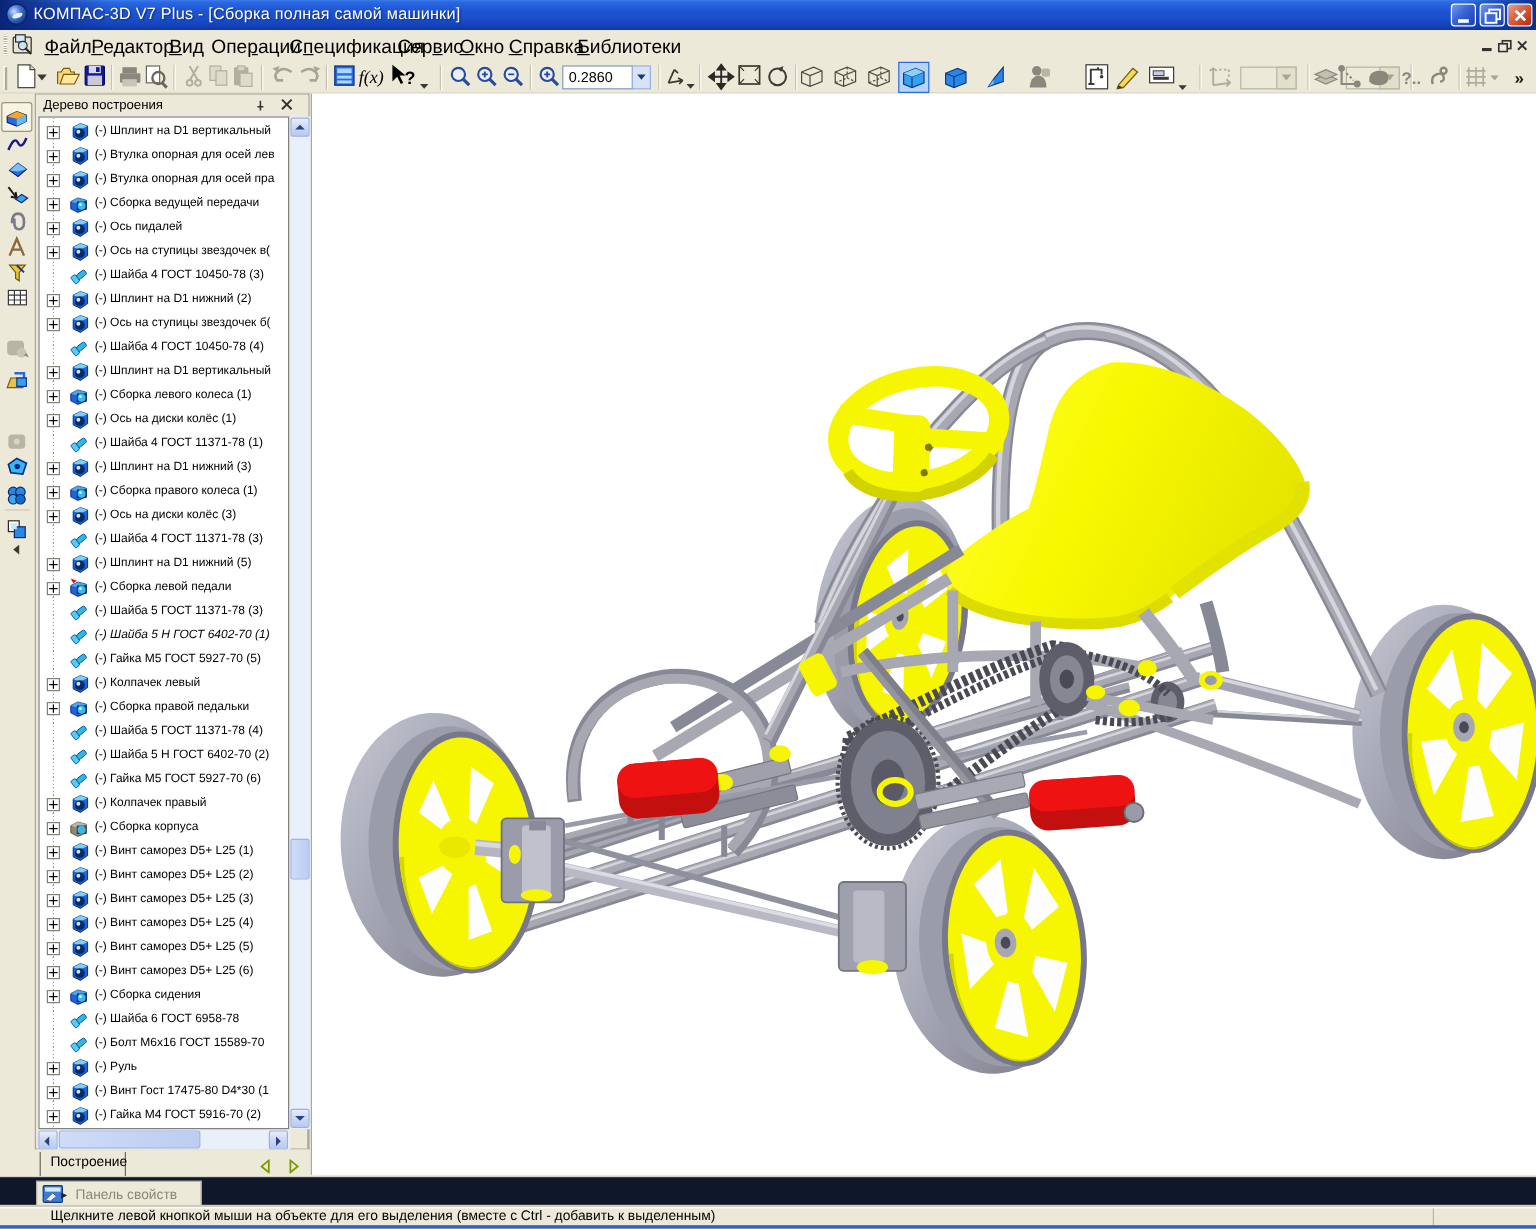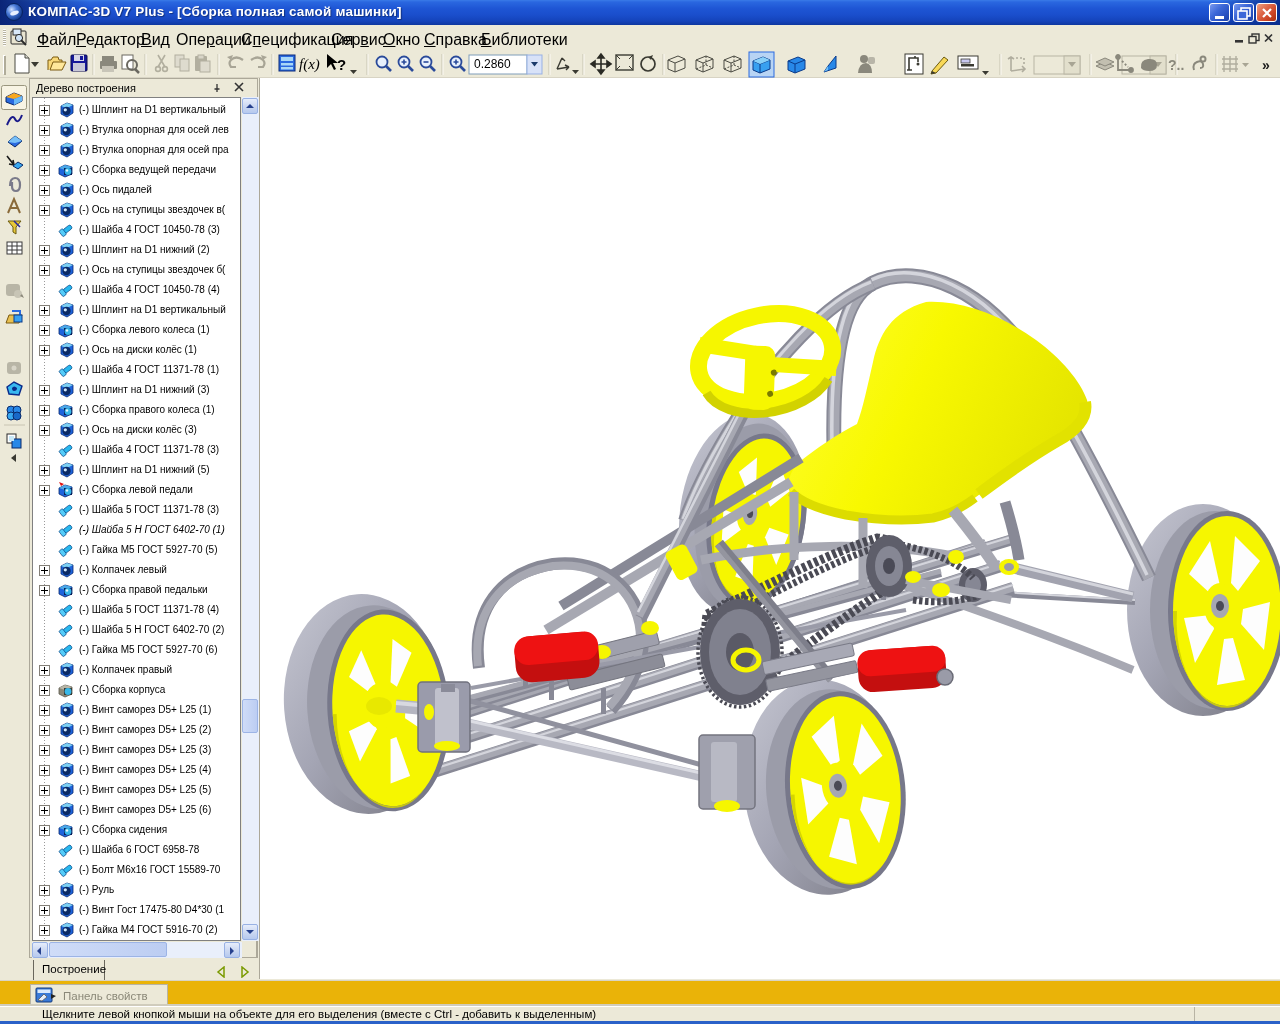--- a/index.html
+++ b/index.html
@@ -13,21 +13,21 @@
 }
 #titlebar .lshade { position:absolute; left:0; top:0; width:90px; height:25px;
   background:linear-gradient(90deg,#0a2577 0%, rgba(10,37,119,0) 100%); }
 #titlebar .rshade { position:absolute; right:0; top:0; width:60px; height:25px;
   background:linear-gradient(270deg,#0a2f8d 0%, rgba(10,47,141,0) 100%); }
 #title-ico { position:absolute; left:5px; top:3px; width:18px; height:18px; border-radius:50%;
   background:radial-gradient(circle at 35% 35%, #cfe0ff 0%, #4a7bd8 35%, #123a8e 75%, #0a2a6e 100%);
   border:1px solid #08235f; }
 #title-ico:after{ content:""; position:absolute; left:4px; top:7px; width:9px; height:4px; border-radius:50%;
   background:#e8f0ff; transform:rotate(-20deg);}
-#title-txt { position:absolute; left:28px; top:4px; color:#fff; font-weight:bold; font-size:13.5px; letter-spacing:0.2px;
+#title-txt { position:absolute; left:28px; top:4px; color:#fff; font-weight:normal; font-size:13.5px; letter-spacing:0.2px;
   text-shadow:1px 1px 1px #11317f; white-space:nowrap;text-align:right; }
 .tbtn { position:absolute; top:3px; width:21px; height:19px; border-radius:3px; border:1px solid #fff;
   background:linear-gradient(135deg,#7a9af0 0%,#3d68d8 40%,#2a53c4 70%,#1c41a8 100%); }
 .tbtn.close { background:linear-gradient(135deg,#f0a080 0%,#dd6547 40%,#cc4424 70%,#aa3010 100%); }
 .tbtn svg { position:absolute; left:0; top:0; }
 
 
 #menubar { left:0; top:25px; width:1280px; height:25px; background:#ece9d8; }
 .grip { position:absolute; top:4px; width:3px; height:17px;
   background:repeating-linear-gradient(180deg,#fff 0 1px,#b8b4a2 1px 2px); border-radius:1px; }
@@ -57,21 +57,21 @@
 .sb { position:absolute; background:#e9effb; }
 .sbtn { position:absolute; width:16px; height:16px; border-radius:2px;
   background:linear-gradient(180deg,#e6edfc 0%,#cdd9f2 50%,#b6c9ee 100%); border:1px solid #98b1e4; }
 .sthumb { position:absolute; border-radius:2px; background:linear-gradient(90deg,#cfdcf8 0%,#bccdf2 100%); border:1px solid #9cb4e6; }
 .arr { position:absolute; width:0; height:0; border:4px solid transparent; }
 
 
 #tabzone { left:29px; top:958px; width:229px; height:24px; background:#ece9d8; }
 #tab1 { position:absolute; left:4px; top:2px; width:72px; height:21px; background:#ece9d8; border:1px solid #6a675c; border-top:none;
   font-size:11.5px; padding:3px 0 12px 8px; }
-#propzone { left:0; top:980px; width:1280px; height:26px; background:#eab308; border-top:1px solid #d8d4c4;}
+#propzone { left:0; top:980px; width:1280px; height:26px; background:#0f172a; border-top:1px solid #d8d4c4;}
 #propbar { position:absolute; left:30px; top:3px; width:138px; height:23px; background:#ece9d8; border:1px solid #b8b4a4; border-bottom:none; }
 #propbar .ptxt { position:absolute; left:32px; top:5px; font-size:11.5px; color:#8a8878; }
 #statusbar { left:0; top:1006px; width:1280px; height:15px; background:#ece9d8; border-top:1px solid #fff;
   box-shadow:0 -2px 0 #d0ccbc; font-size:11.5px; color:#000; }
 #statusbar .stx { position:absolute; left:6px; top:1px;padding-left:36px; }
 #statusbar .sdiv { position:absolute; left:1194px; top:0px; width:1px; height:15px; background:#b8b4a4; }
 #bluebar { left:0; top:1021px; width:1280px; height:3px; background:#2a61c8; }
 
 
 #viewport { left:259px; top:78px; width:1021px; height:901px; background:#fff; border-left:1px solid #aca899; }

